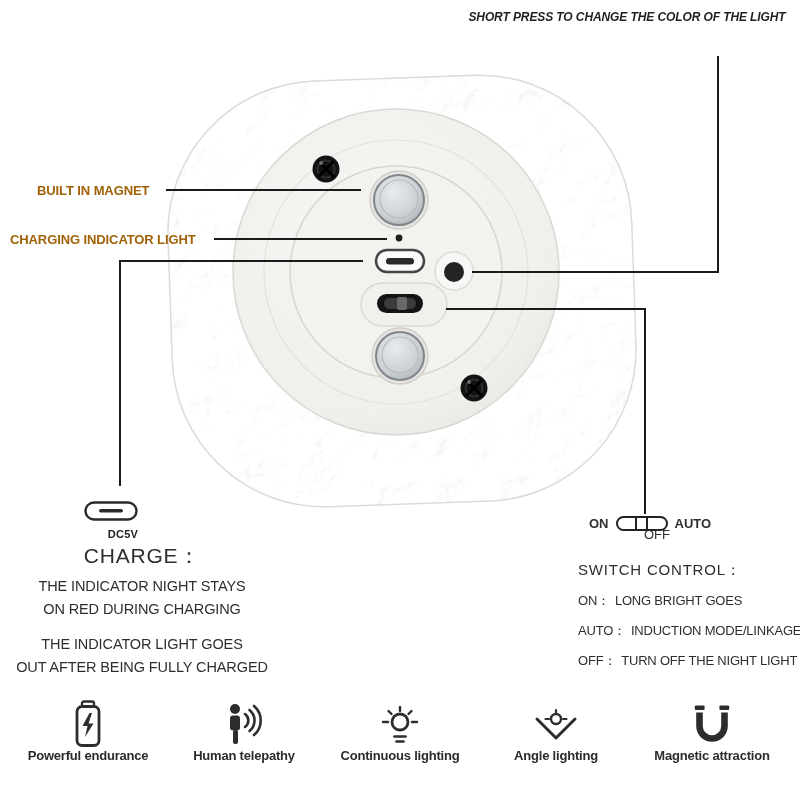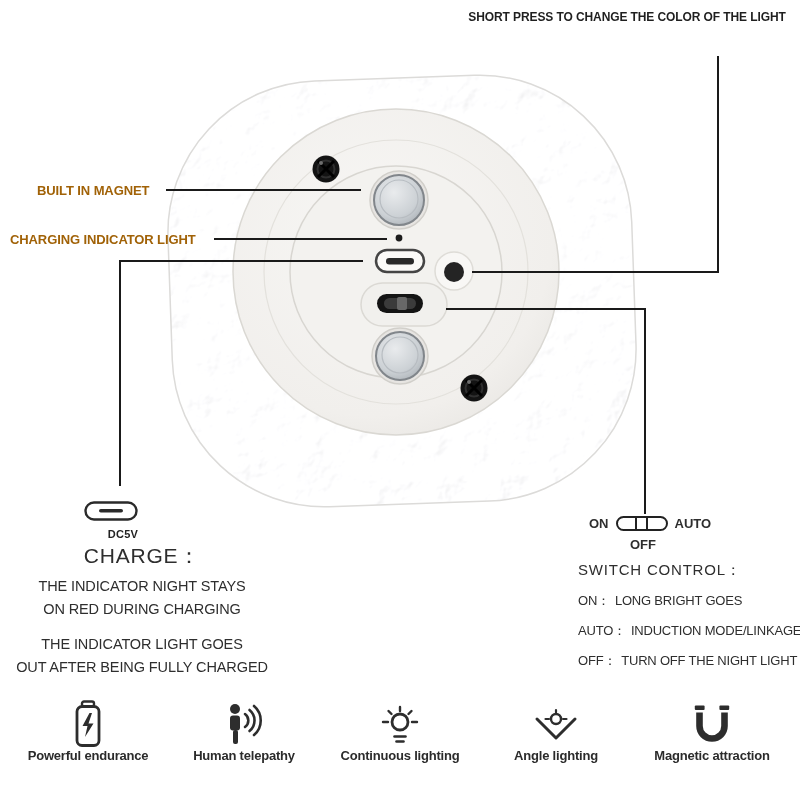--- a/index.html
+++ b/index.html
@@ -1,37 +1,37 @@
 <!DOCTYPE html>
 <html><head>
 <meta charset="utf-8">
 <style>
   html,body{margin:0;padding:0;background:#ffffff;}
   .stage{position:relative;width:800px;height:800px;background:#fff;overflow:hidden;
          font-family:"Liberation Sans","DejaVu Sans",sans-serif;color:#222;}
   .art{position:absolute;left:0;top:0;width:800px;height:800px;pointer-events:none;}
 
   .press-note{position:absolute;right:7px;top:5px;width:332px;text-align:center;
-              font-size:12px;font-weight:bold;letter-spacing:-.1px;line-height:25px;color:#1f1f1f;}
+              font-size:12px;font-weight:bold;letter-spacing:-.1px;line-height:25px;color:#1f1f1f;font-style:italic;}
   .callout{position:absolute;font-size:13px;font-weight:bold;color:#a16207;letter-spacing:-.1px;white-space:nowrap;}
   .magnet-label{left:37px;top:183px;}
   .charging-label{left:10px;top:232px;}
 
   .usbc-block{position:absolute;left:82px;top:501px;width:56px;text-align:right;}
   .usbc-block .portlabel{font-size:11px;font-weight:bold;color:#222;margin-top:3px;letter-spacing:.2px;}
 
   .charge-block{position:absolute;left:16px;top:548px;width:252px;text-align:center;color:#2e2e2e;}
   .charge-block .head{font-size:21px;letter-spacing:.8px;line-height:16px;margin-bottom:11px;}
   .charge-block p{margin:0;font-size:14.5px;line-height:22.5px;letter-spacing:-.1px;}
   .charge-block p+p{margin-top:13px;}
 
   .switch-widget{position:absolute;left:589px;top:516px;height:42px;color:#2e2e2e;}
   .switch-widget .row{display:flex;align-items:center;gap:7px;font-size:13px;font-weight:bold;}
-  .switch-widget .off{position:absolute;left:27px;top:21px;width:54px;text-align:center;
-                      font-size:13px;font-weight:bold;}
+  .switch-widget .off{position:absolute;left:27px;top:11px;width:54px;text-align:right;
+                      font-size:13px;font-weight:normal;}
   .switch-block{position:absolute;left:578px;top:562px;width:230px;color:#2e2e2e;}
   .switch-block .head{font-size:15px;letter-spacing:.8px;line-height:16px;}
   .switch-item{margin-top:16px;font-size:13px;line-height:14px;letter-spacing:-.2px;white-space:nowrap;}
   .switch-item .lbl{margin-right:5px;}
 
   .features{position:absolute;left:10px;top:698px;width:780px;display:flex;}
   .feature{flex:1;display:flex;flex-direction:column;align-items:center;}
   .feature .icn{height:50px;display:flex;align-items:flex-end;justify-content:center;}
   .feature .cap{font-size:13px;font-weight:bold;color:#2b2b2b;
                 letter-spacing:-.2px;white-space:nowrap;}

